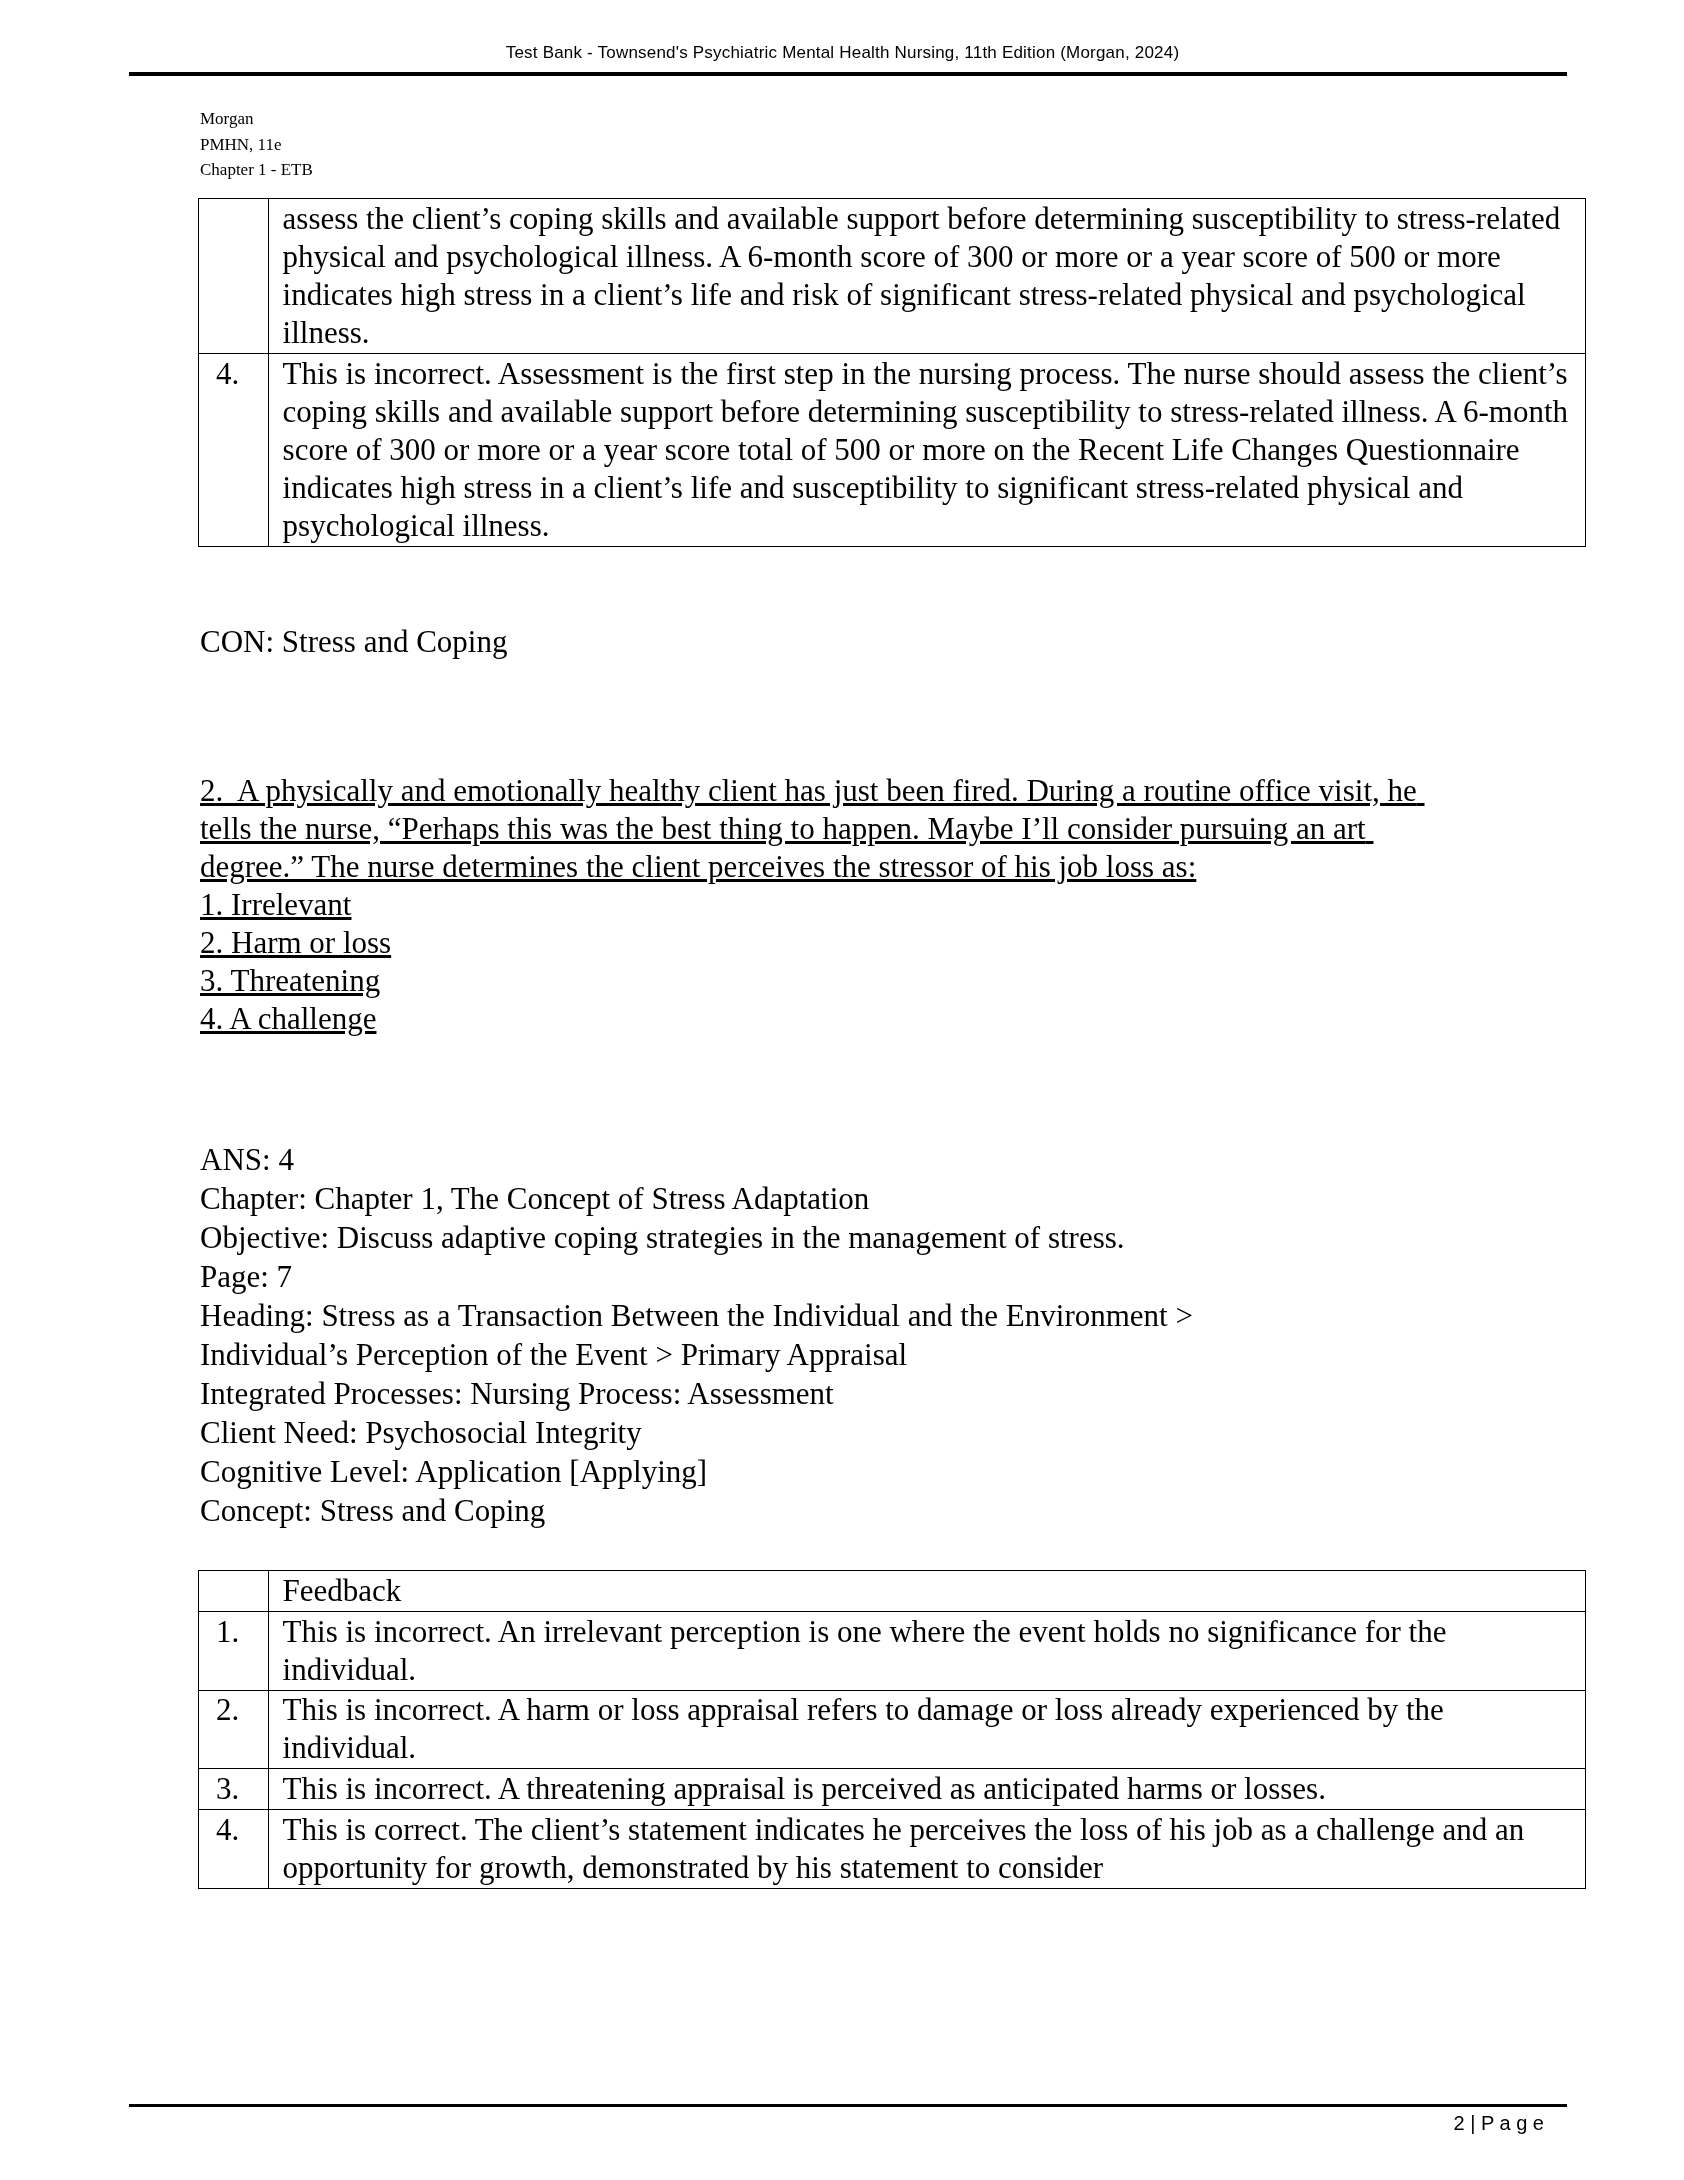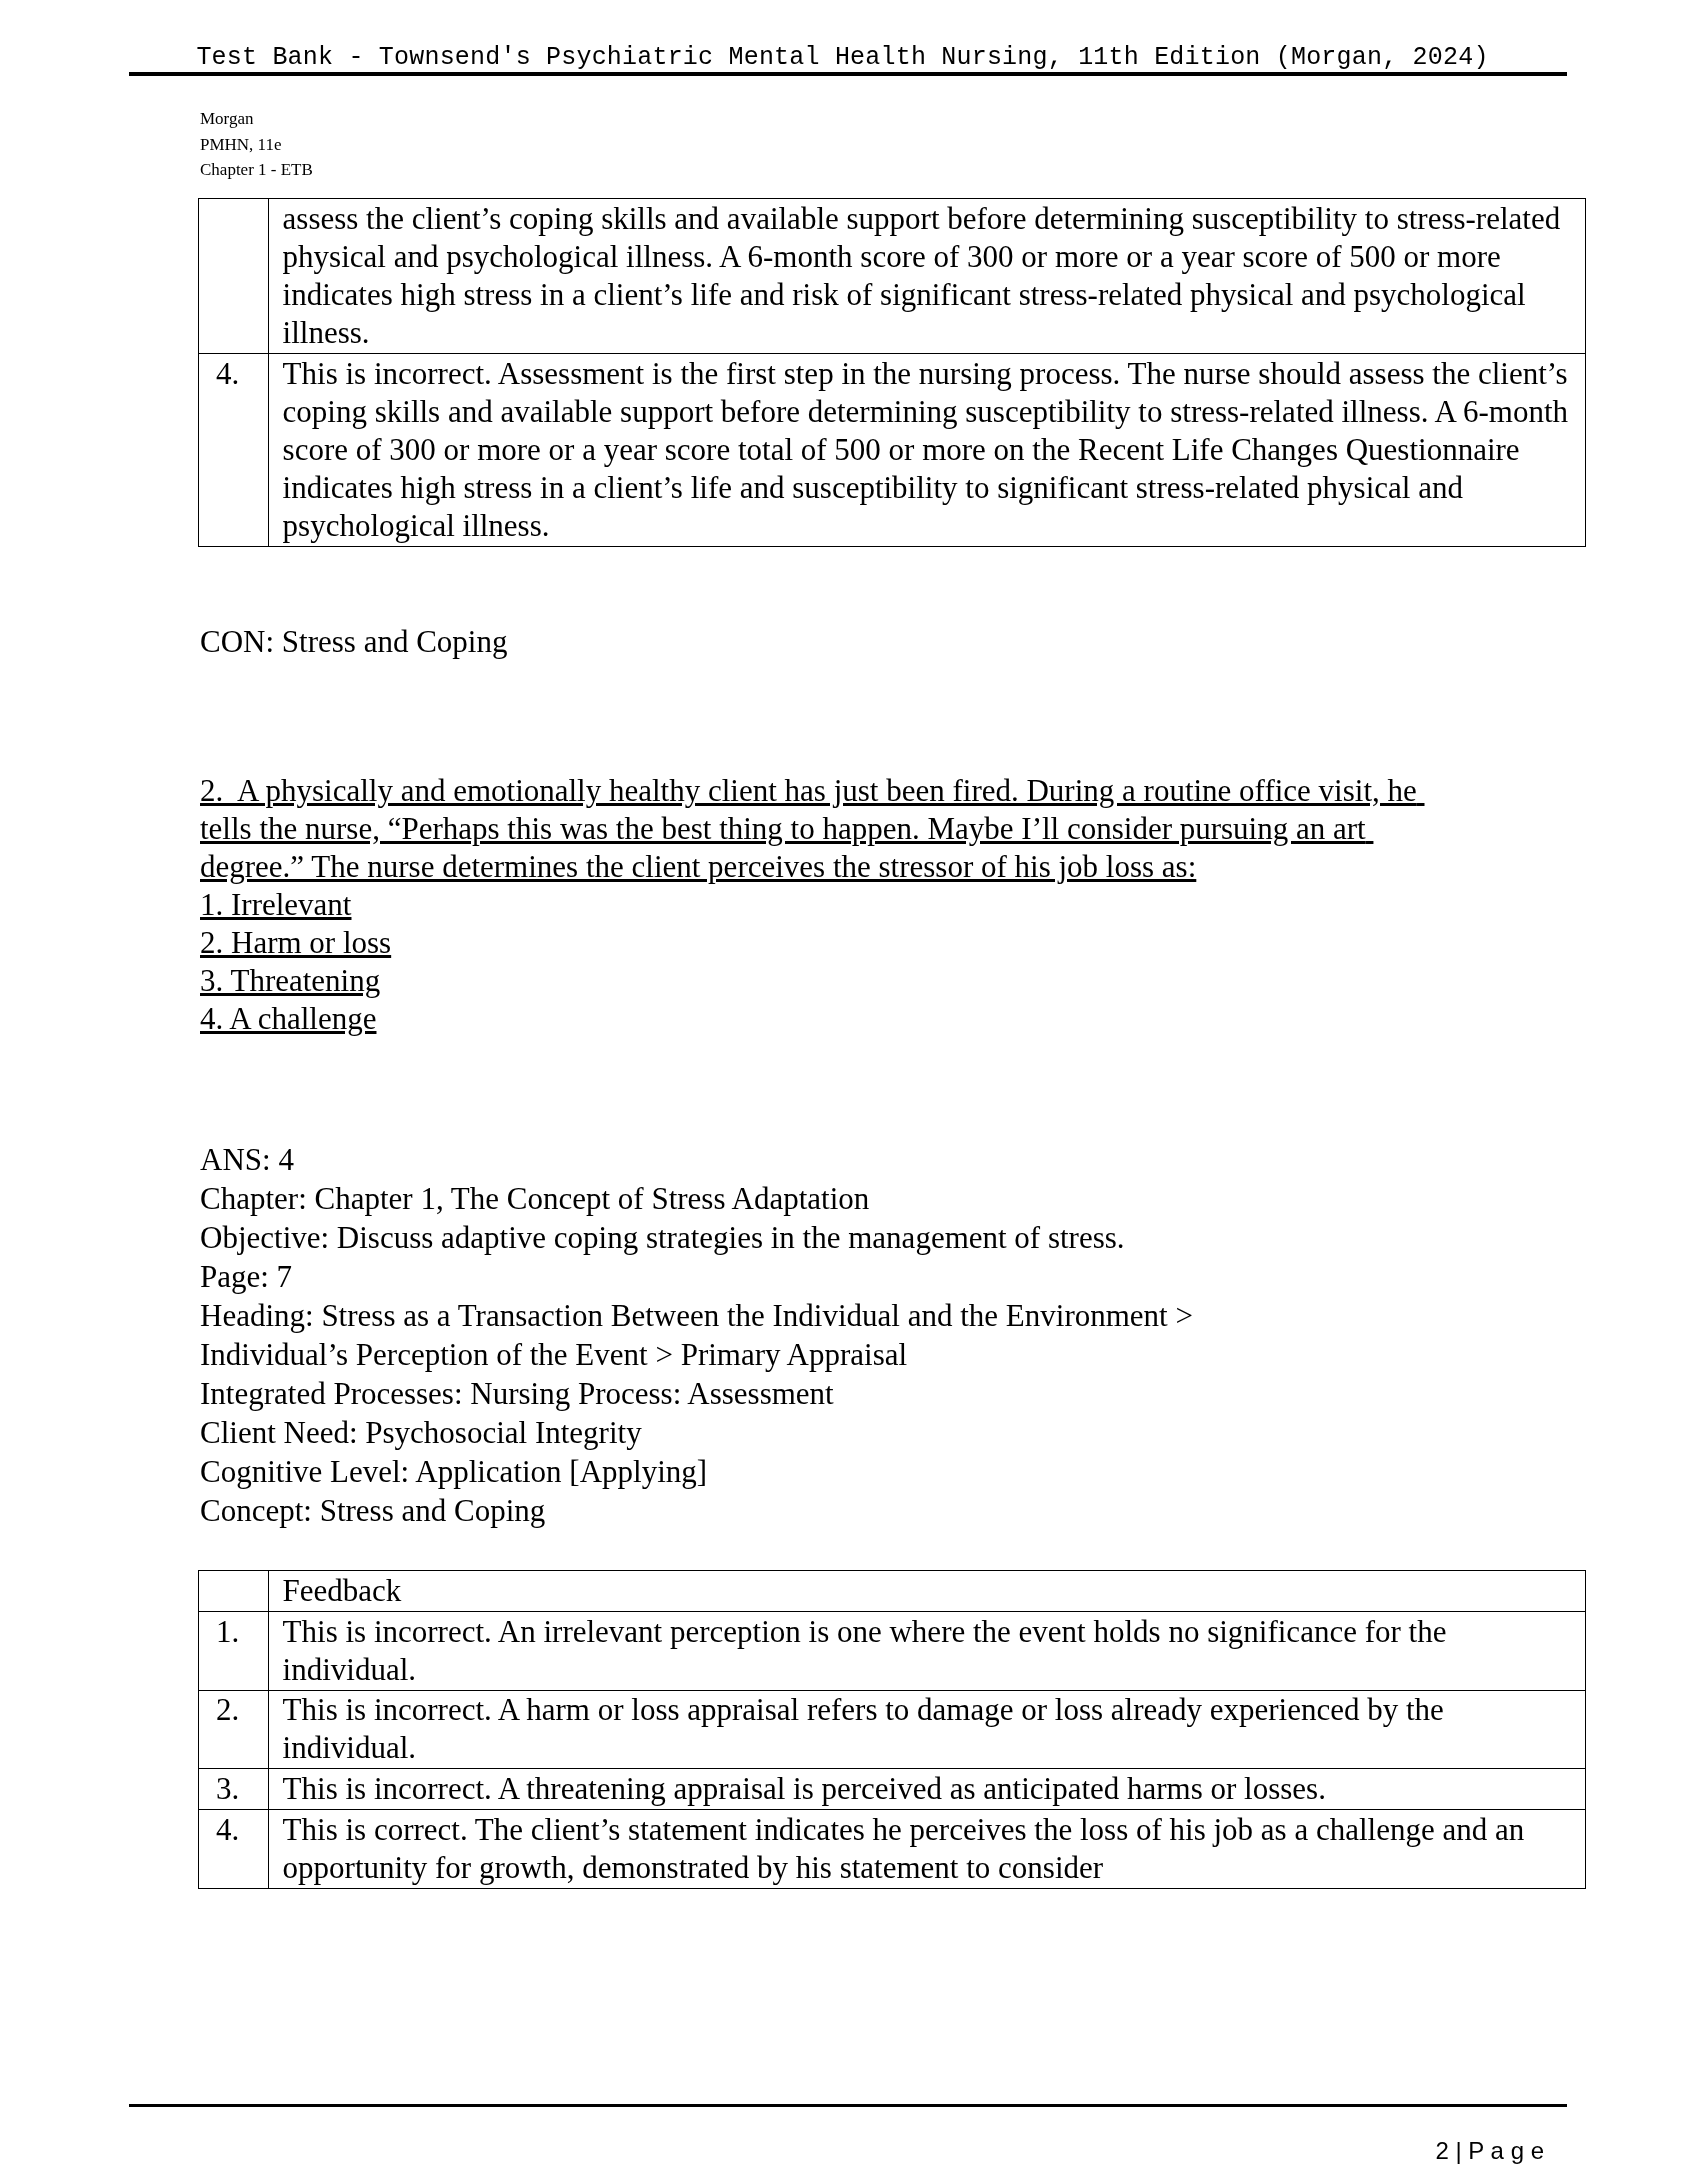--- a/index.html
+++ b/index.html
@@ -10,22 +10,22 @@
     height: 2181px;
     background: #ffffff;
     color: #000000;
     font-family: "Liberation Serif", "DejaVu Serif", serif;
     overflow: hidden;
   }
   .doc-title {
     position: absolute;
     top: 43px; left: 0; width: 100%;
     text-align: center;
-    font-family: Liberation Mono, monospace;
-    font-size: 25px;
+    font-family: Liberation Sans, sans-serif;
+    font-size: 17px;
     letter-spacing: 0.2px;
   }
   .rule-top {
     position: absolute;
     top: 72px; left: 129px;
     width: 1438px; height: 4.3px;
     background: #000;
   }
   .meta {
     position: absolute;
@@ -80,22 +80,21 @@
     top: 2104px; left: 129px;
     width: 1438px; height: 3.4px;
     background: #000;
   }
   .footer-text {
     position: absolute;
     top: 2112px; left: 200px;
     width: 1344px;
     text-align: right;
     font-family: "Liberation Sans", sans-serif;
-    font-size: 24px;
-    margin-top: 25px;
+    font-size: 20px;
   }
 </style>
 </head>
 <body>
 
 <div class="page">
 
   <div class="doc-title">Test Bank - Townsend's Psychiatric Mental Health Nursing, 11th Edition (Morgan, 2024)</div>
   <div class="rule-top"></div>
 

